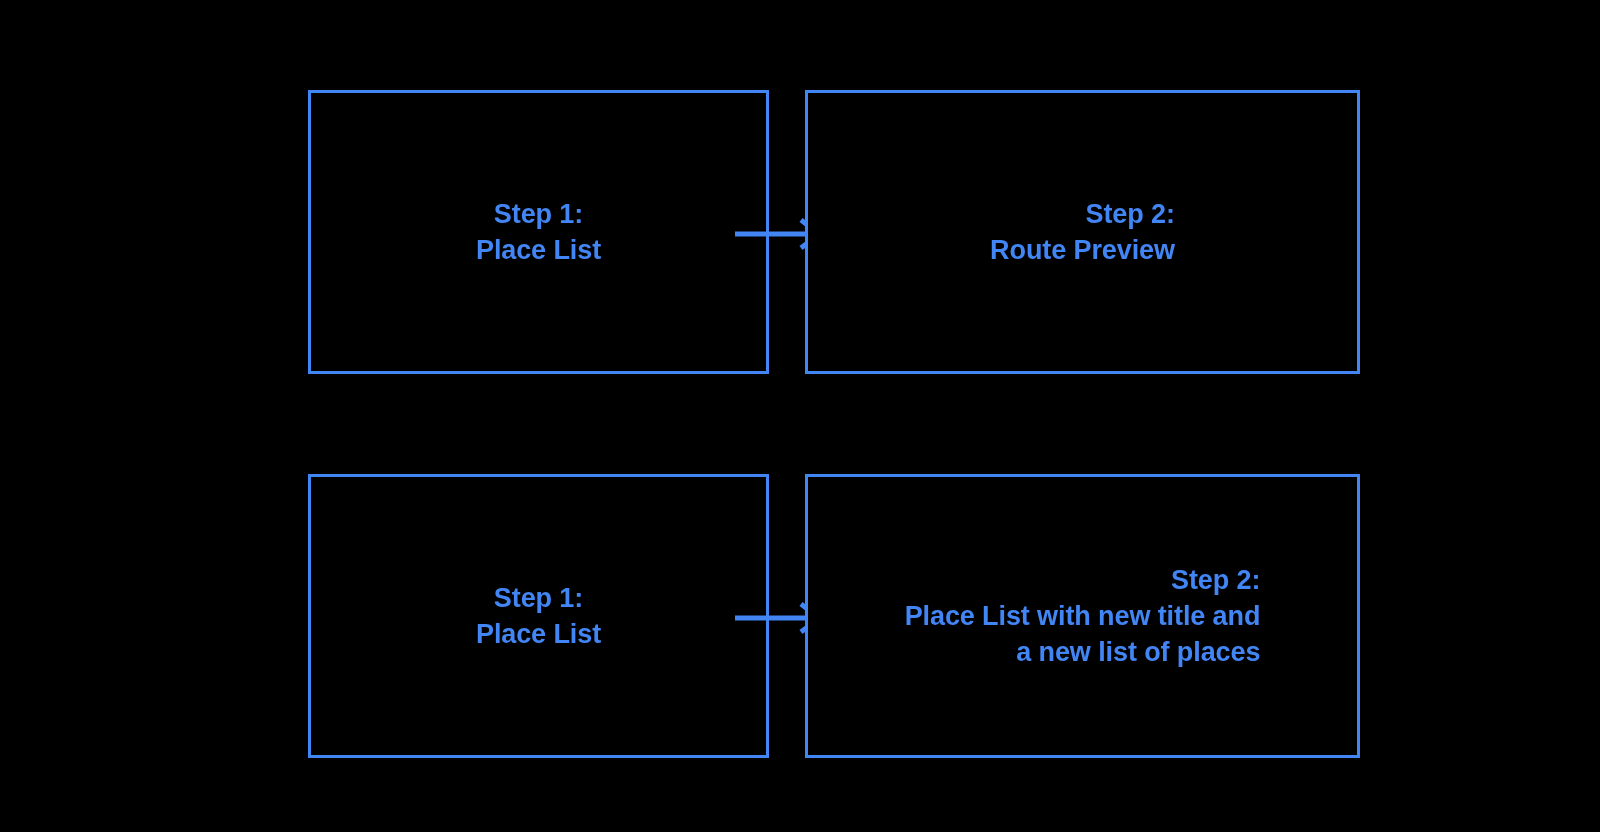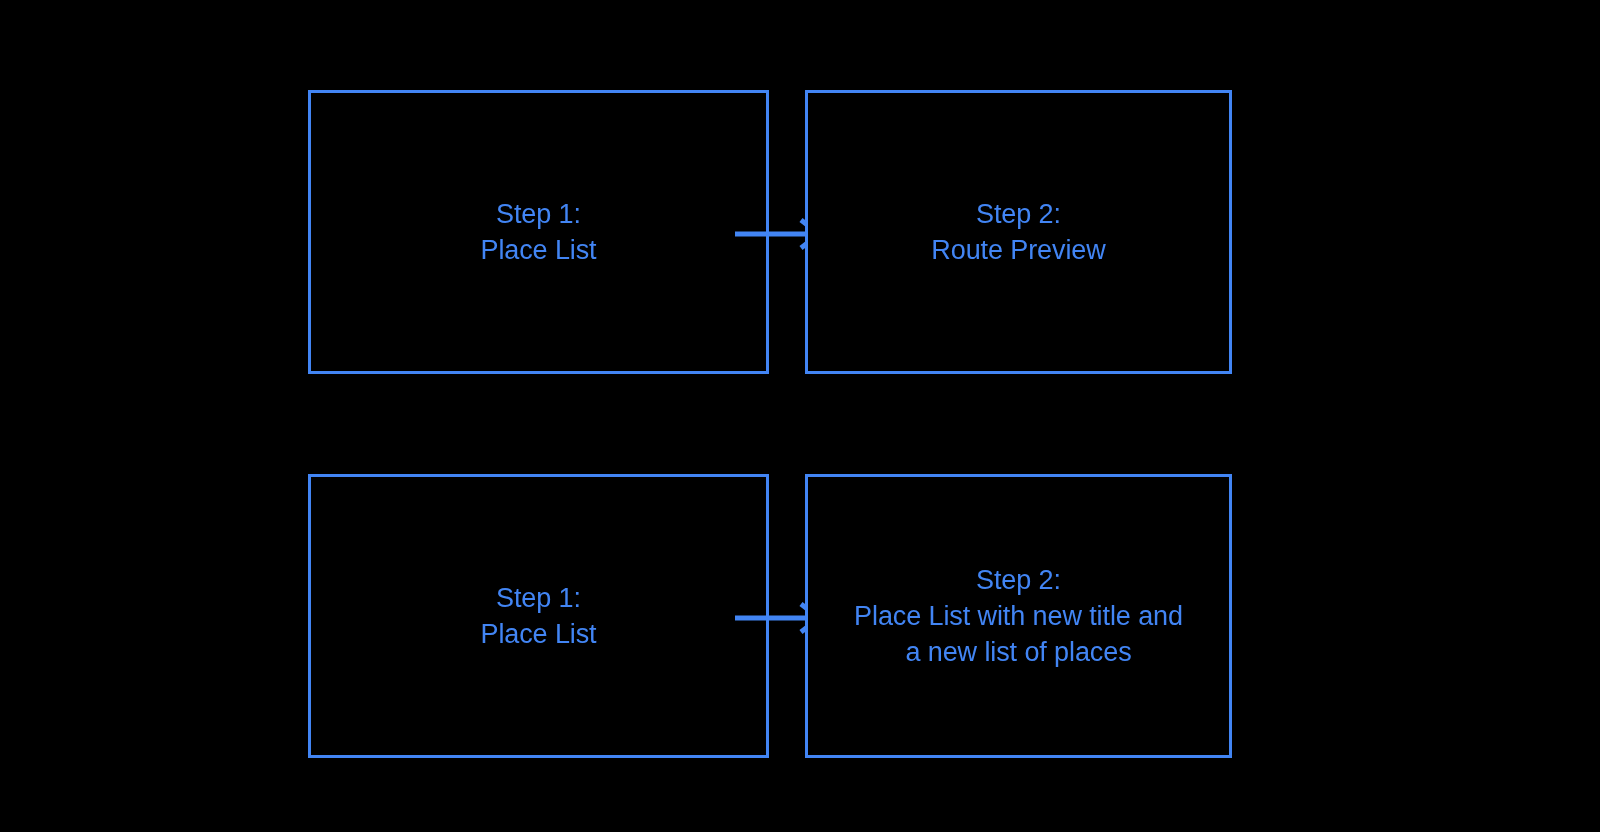--- a/index.html
+++ b/index.html
@@ -39,26 +39,26 @@
     height: 284px;
     box-sizing: border-box;
     border: 3px solid #4285f4;
     background: #000000;
     display: flex;
     align-items: center;
     justify-content: center;
     text-align: center;
   }
   .step-box.box-left  { left: 308px;  width: 461px; }
-  .step-box.box-right { left: 805px;  width: 427px; }
+  .step-box.box-right { left: 805px;  width: 555px; text-align: right; }
 
   .step-text {
     color: #4285f4;
     font-family: "Liberation Sans", sans-serif;
-    font-weight: normal;
+    font-weight: bold;
     font-size: 27px;
     line-height: 36px;
     letter-spacing: -0.1px;
     white-space: pre-line;
     padding: 0 10px;
   }
 
   
   .arrow {
     position: absolute;

